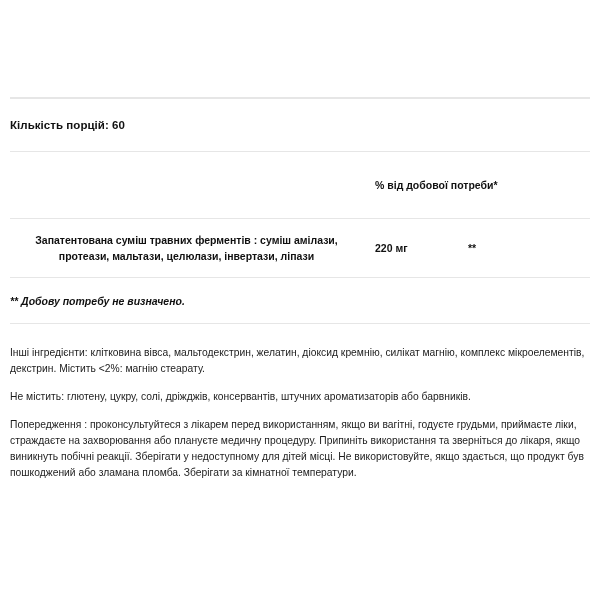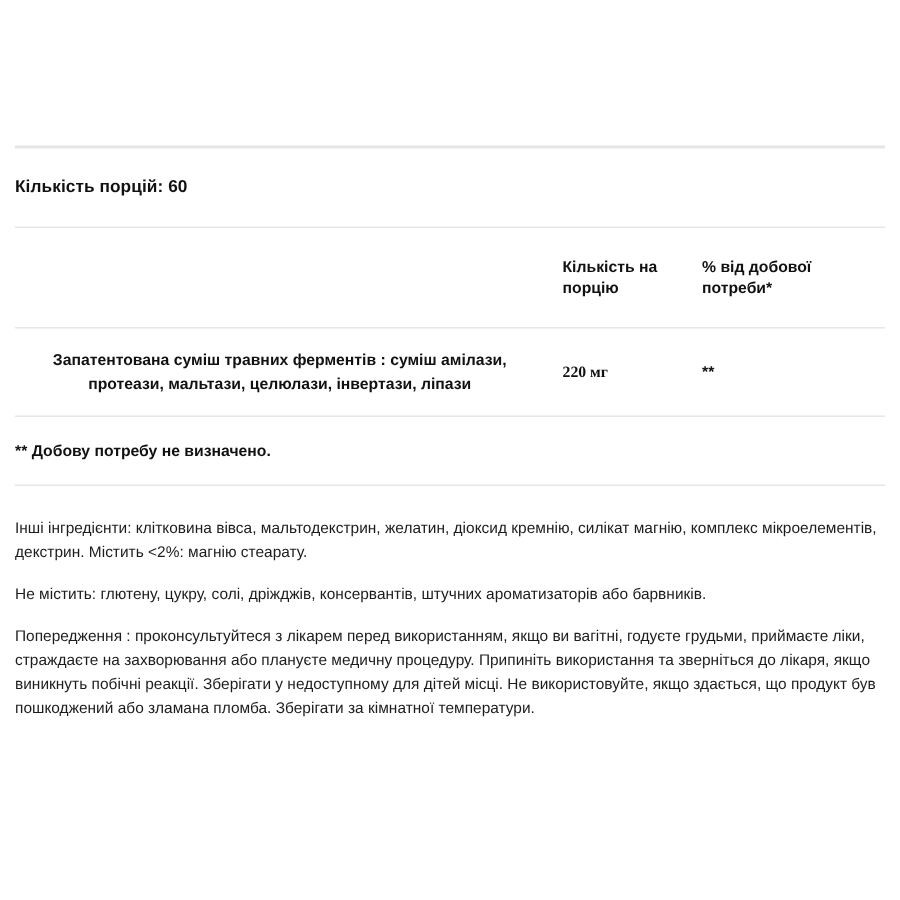--- a/index.html
+++ b/index.html
@@ -77,33 +77,33 @@
     color: #111111;
     padding-right: 12px;
     box-sizing: border-box;
     text-align: center;
   }
   .nutrient-amount {
     flex: 0 0 93px;
     font-size: 10.5px;
     font-weight: bold;
     color: #111111;
-    font-family: Liberation Serif, serif;
   }
   .nutrient-dv {
     flex: 1 1 auto;
     font-size: 10.5px;
     font-weight: bold;
     color: #111111;
   }
   .footnote {
     font-size: 10.5px;
     font-weight: bold;
     color: #111111;
     padding: 17px 0 16px 0;
+    font-style: italic;
   }
   .notes {
     padding-top: 9px;
   }
   .note-para {
     font-size: 10.3px;
     line-height: 1.55;
     color: #1c1c1c;
     margin: 12px 0 11px 0;
     letter-spacing: 0.01px;
@@ -125,21 +125,20 @@
   <div class="divider"></div>
 
   <div class="fact-row">
     <span class="label">Кількість порцій: 60</span>
   </div>
 
   <div class="divider"></div>
 
   <div class="table-head">
     <div class="col-name"></div>
-    <div class="col-amount">Кількість на порцію</div>
     <div class="col-dv">% від добової потреби*</div>
   </div>
 
   <div class="divider"></div>
 
   <div class="nutrient-row">
     <div class="nutrient-name">Запатентована суміш травних ферментів : суміш амілази, протеази, мальтази, целюлази, інвертази, ліпази</div>
     <div class="nutrient-amount">220 мг</div>
     <div class="nutrient-dv">**</div>
   </div>

